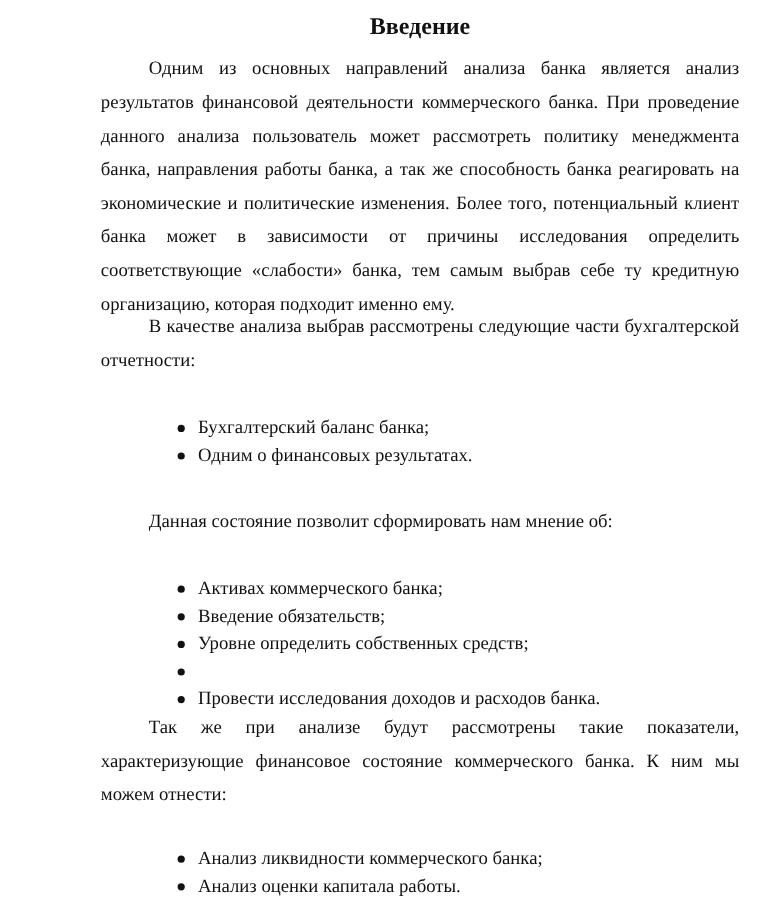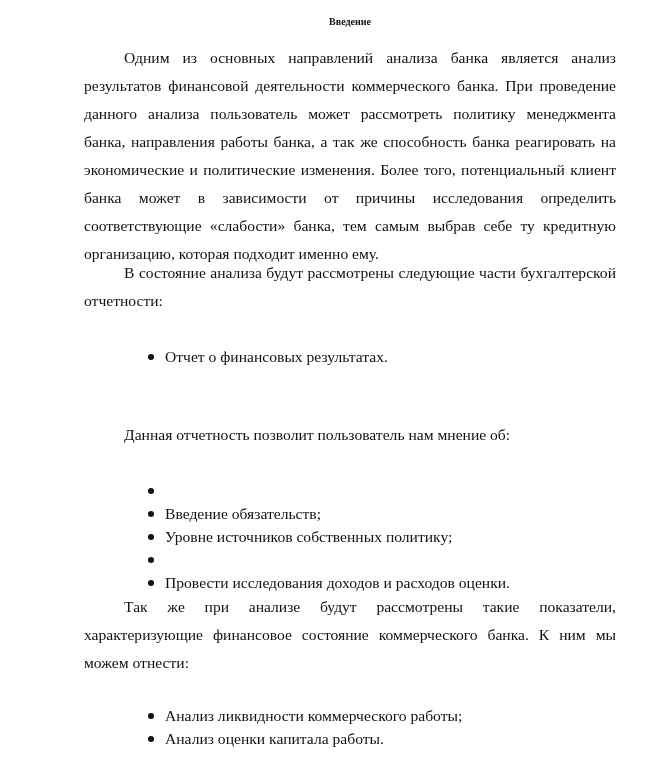--- a/index.html
+++ b/index.html
@@ -29,45 +29,46 @@
     }
     ul.bullets li .dot {
       position: absolute; left: 0; top: 9px; width: 6px; height: 6px;
       border-radius: 50%; background: #111111;
     }
   </style>
 </head>
 <body>
 
 <div class="page">
-  <h1 class="title" style="font-size:10px;">Введение</h1>
+  <h1 class="title" style="font-size:20px;">Введение</h1>
 
   <div class="para" style="top:44px;">
     <p>Одним из основных направлений анализа банка является анализ результатов финансовой деятельности коммерческого банка. При проведение данного анализа пользователь может рассмотреть политику менеджмента банка, направления работы банка, а так же способность банка реагировать на экономические и политические изменения. Более того, потенциальный клиент банка может в зависимости от причины исследования определить соответствующие «слабости» банка, тем самым выбрав себе ту кредитную организацию, которая подходит именно ему.</p>
   </div>
 
   <div class="para" style="top:259px;">
-    <p>В состояние анализа будут рассмотрены следующие части бухгалтерской отчетности:</p>
+    <p>В качестве анализа выбрав рассмотрены следующие части бухгалтерской отчетности:</p>
   </div>
 
   <ul class="bullets" style="top:345px;">
-    <li><span class="dot"></span><span>Отчет о финансовых результатах.</span></li>
+    <li><span class="dot"></span><span>Бухгалтерский баланс банка;</span></li>
+    <li><span class="dot"></span><span>Одним о финансовых результатах.</span></li>
   </ul>
 
-  <p class="lead" style="top:425px;">Данная отчетность позволит пользователь нам мнение об:</p>
+  <p class="lead" style="top:425px;">Данная состояние позволит сформировать нам мнение об:</p>
 
   <ul class="bullets" style="top:479px;">
+    <li><span class="dot"></span><span>Активах коммерческого банка;</span></li>
+    <li><span class="dot"></span><span>Введение обязательств;</span></li>
+    <li><span class="dot"></span><span>Уровне определить собственных средств;</span></li>
     <li><span class="dot"></span></li>
-    <li><span class="dot"></span><span>Введение обязательств;</span></li>
-    <li><span class="dot"></span><span>Уровне источников собственных политику;</span></li>
-    <li><span class="dot"></span></li>
-    <li><span class="dot"></span><span>Провести исследования доходов и расходов оценки.</span></li>
+    <li><span class="dot"></span><span>Провести исследования доходов и расходов банка.</span></li>
   </ul>
 
   <div class="para" style="top:593px;">
     <p>Так же при анализе будут рассмотрены такие показатели, характеризующие финансовое состояние коммерческого банка. К ним мы можем отнести:</p>
   </div>
 
   <ul class="bullets" style="top:704px;">
-    <li><span class="dot"></span><span>Анализ ликвидности коммерческого работы;</span></li>
+    <li><span class="dot"></span><span>Анализ ликвидности коммерческого банка;</span></li>
     <li><span class="dot"></span><span>Анализ оценки капитала работы.</span></li>
   </ul>
 </div>
 
 </body></html>

